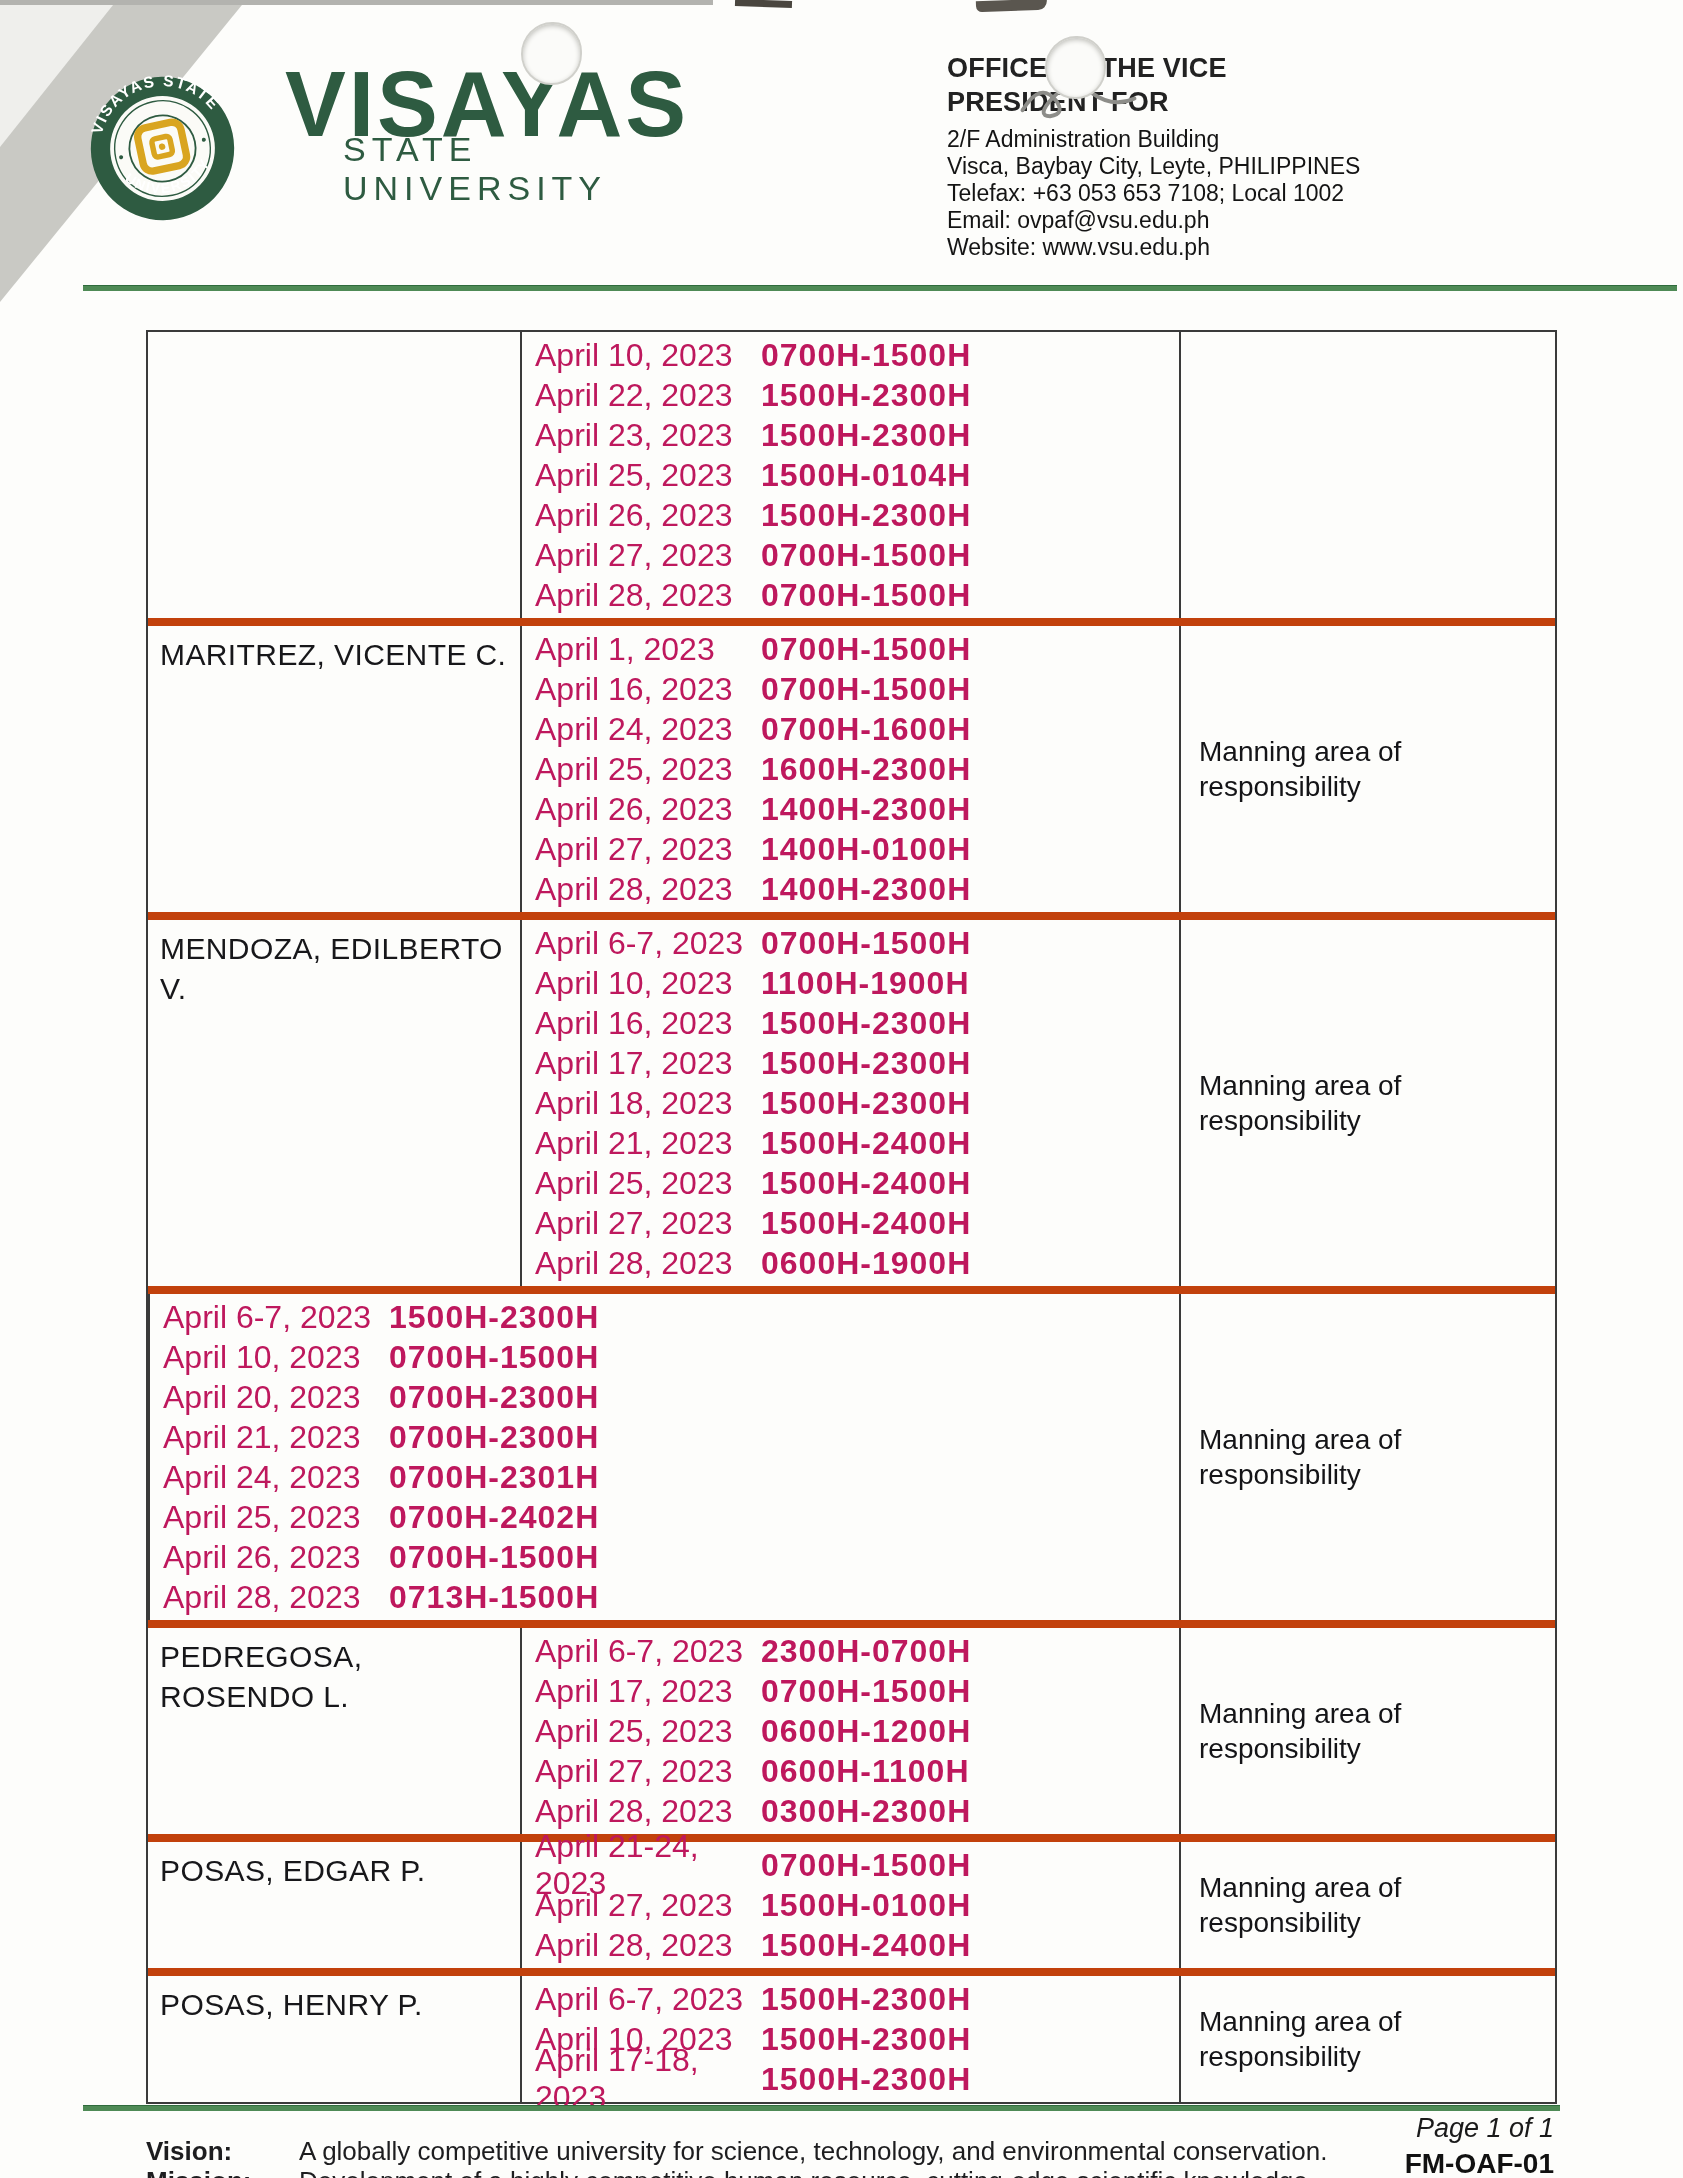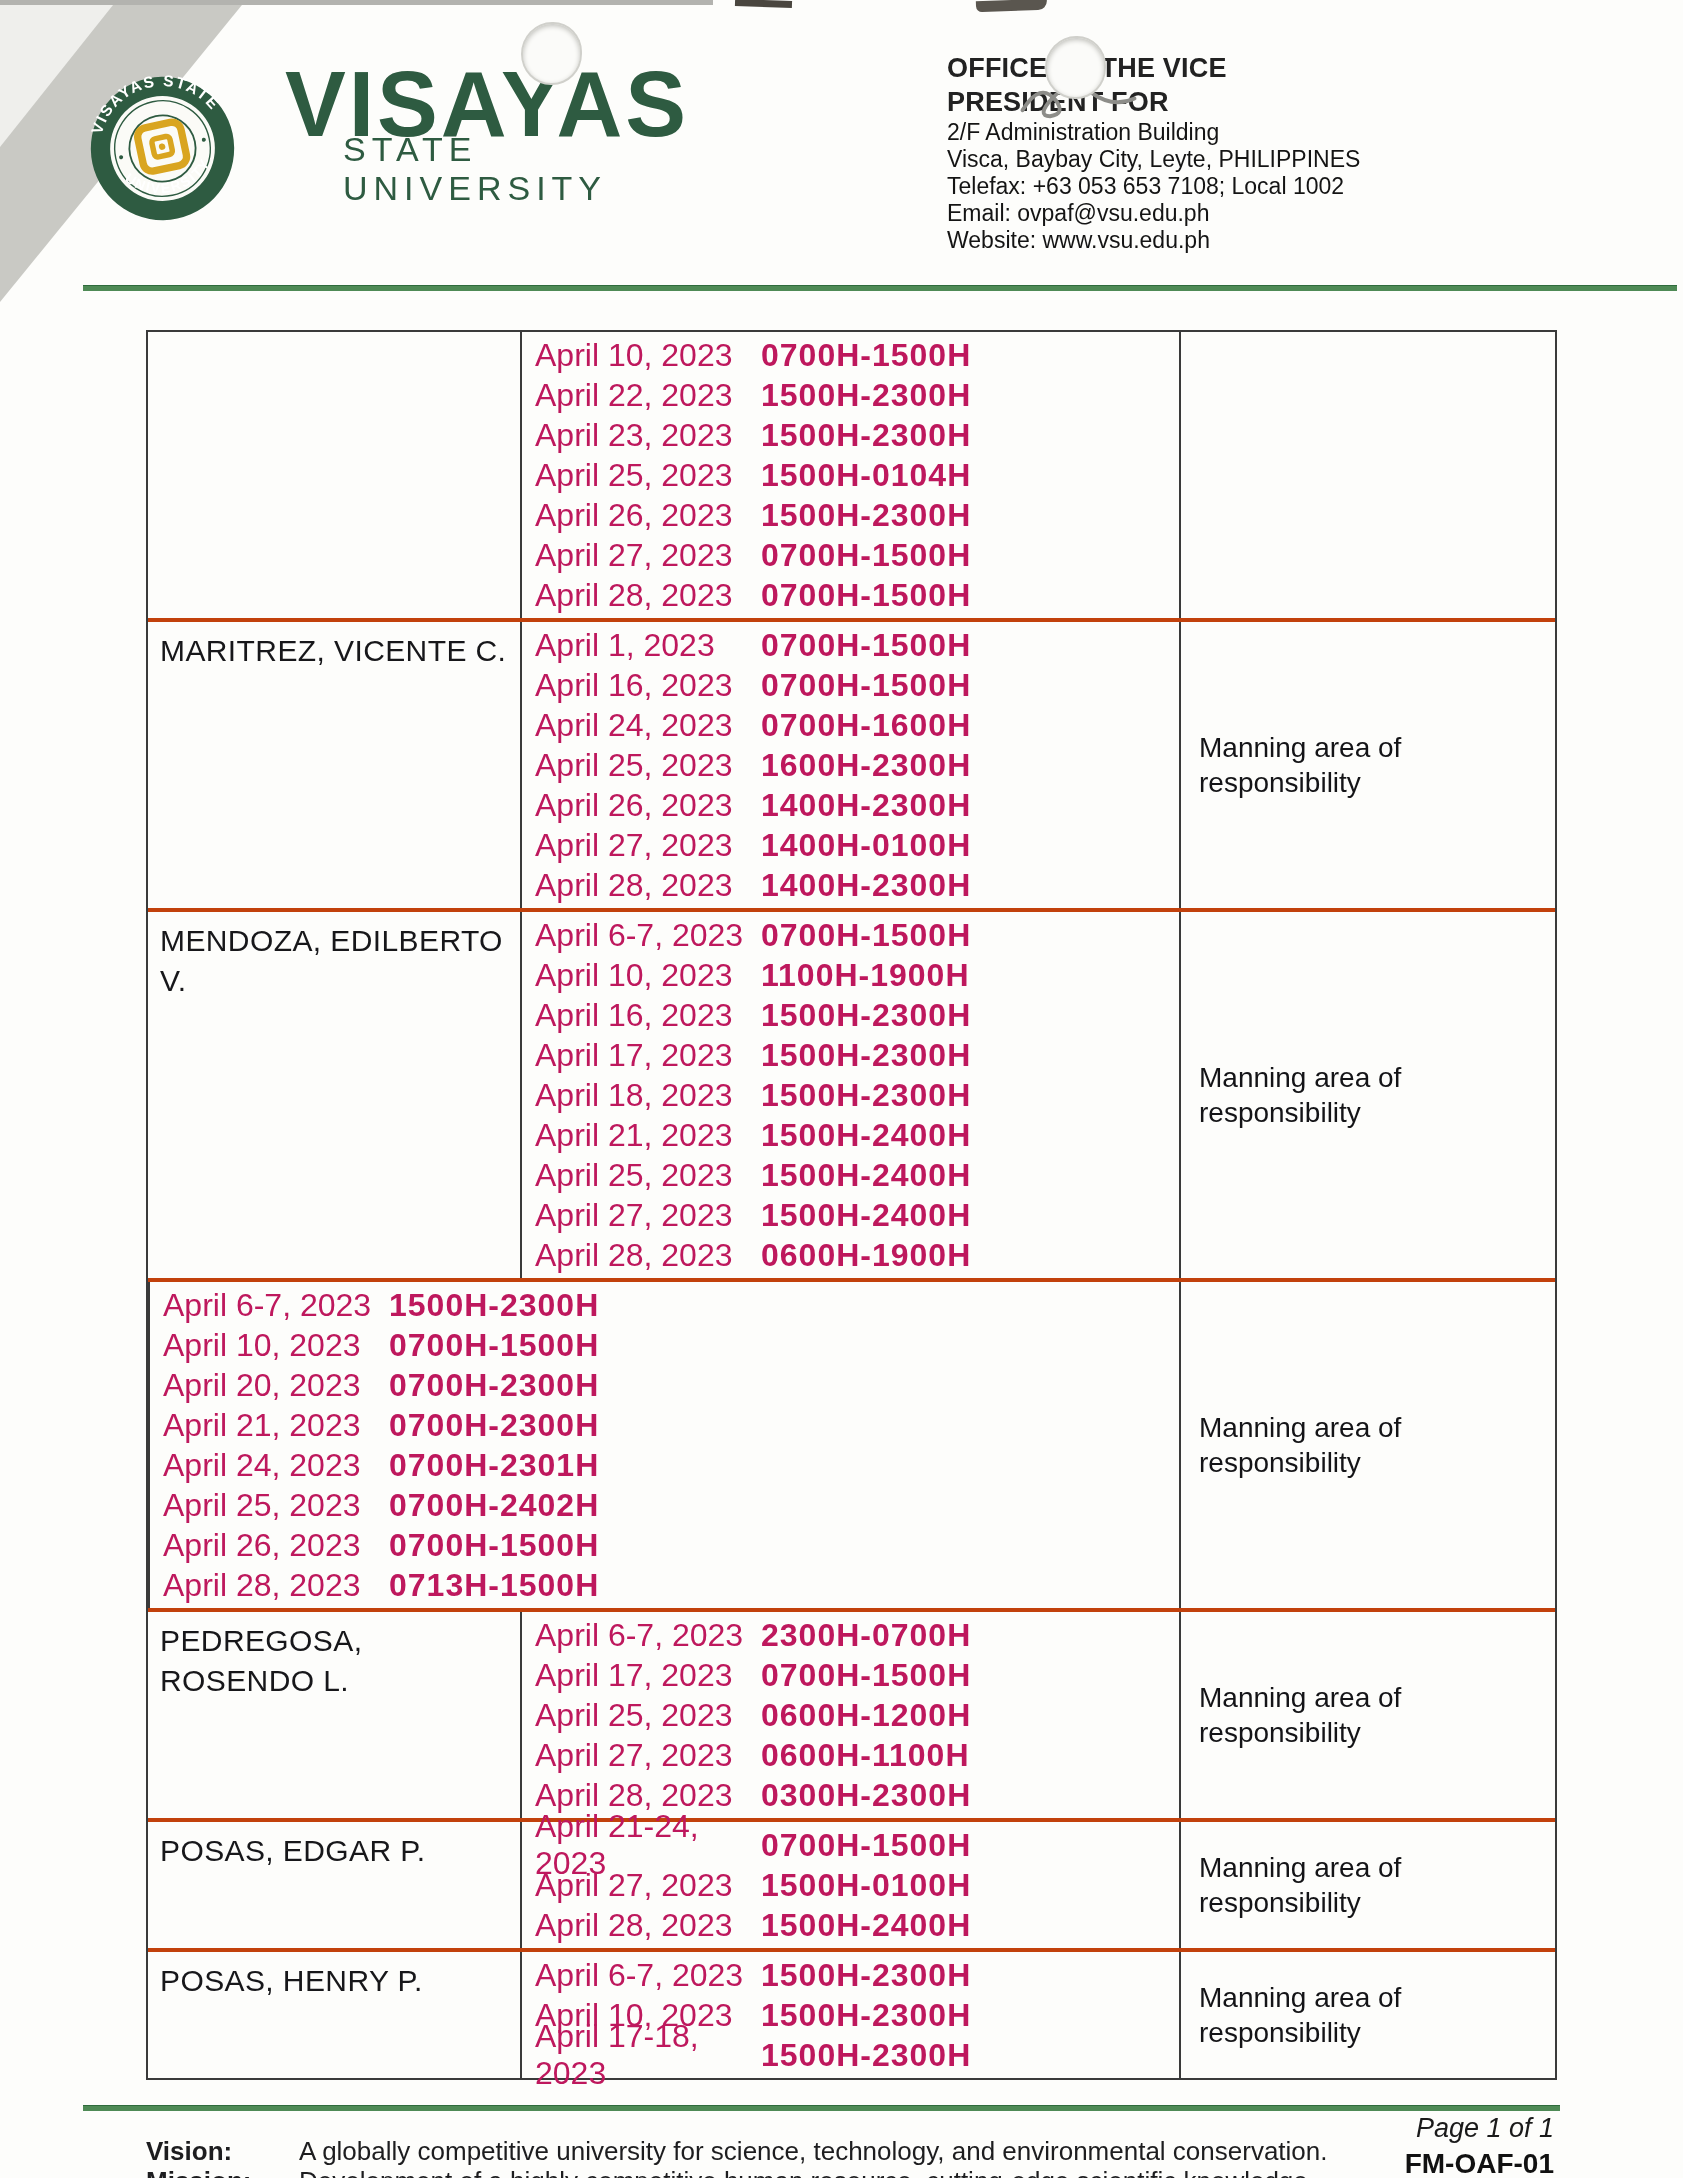--- a/index.html
+++ b/index.html
@@ -26,29 +26,29 @@
   .seal{position:absolute;left:89px;top:75px;}
   .wordmark{position:absolute;left:285px;top:55px;}
   .wordmark-title{
     font-size:93px;font-weight:700;letter-spacing:3px;line-height:99px;
     color:var(--brand-green,#2e5b41);transform:scaleX(0.98);transform-origin:left;}
   .wordmark-subtitle{
     position:absolute;left:58px;top:75px;font-size:34px;letter-spacing:6px;
     color:var(--brand-green,#2e5b41);}
   .office-block{position:absolute;left:947px;top:51px;width:426px;}
   .office-title{font-size:27px;font-weight:700;line-height:34px;letter-spacing:0.2px;color:#222;}
-  .office-address{font-size:23px;line-height:27px;color:#141414;}
+  .office-address{margin-top:7px;font-size:23px;line-height:27px;color:#141414;}
   .rule{position:absolute;height:5px;background:var(--rule-green,#4e8a55);border-top:1px solid #2f6b3c;}
   .rule-top{left:83px;top:285px;width:1594px;}
   .rule-bottom{left:83px;top:2105px;width:1477px;}
   
   .schedule-table{
     position:absolute;left:146px;top:330px;width:1411px;
     border:2px solid #3a3a3a;box-sizing:border-box;}
-  .t-block{display:flex;border-top:4px solid #c2410c;}
+  .t-block{display:flex;border-top:8px solid #c2410c;}
   .t-block:first-child{border-top:none;}
   .t-name{width:372px;box-sizing:border-box;padding:9px 8px 0 12px;
     font-size:30px;letter-spacing:0.4px;line-height:40px;color:#17171a;}
   .t-sched{flex:1;box-sizing:border-box;border-left:2px solid #3a3a3a;
     border-right:2px solid #3a3a3a;padding:3px 0;}
   .s-row{height:40px;display:flex;align-items:center;font-size:32px;color:#be185d;}
   .s-date{display:inline-block;width:226px;padding-left:13px;}
   .s-time{letter-spacing:1px;font-weight:bold;}
   .t-remark{width:374px;box-sizing:border-box;display:flex;align-items:center;padding-left:18px;}
   .remark-text{width:238px;font-size:28px;line-height:35px;color:#141417;}

